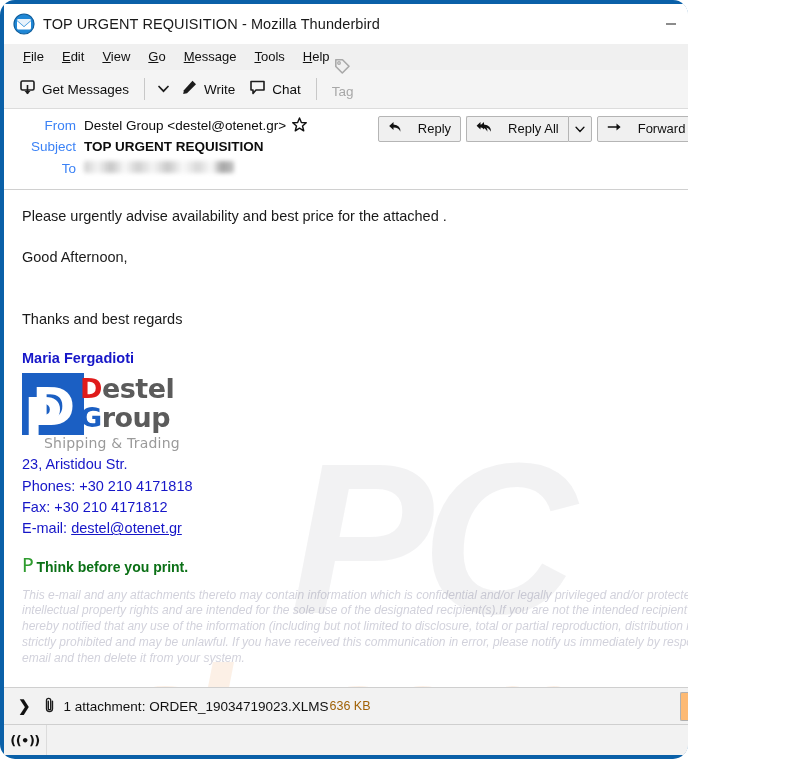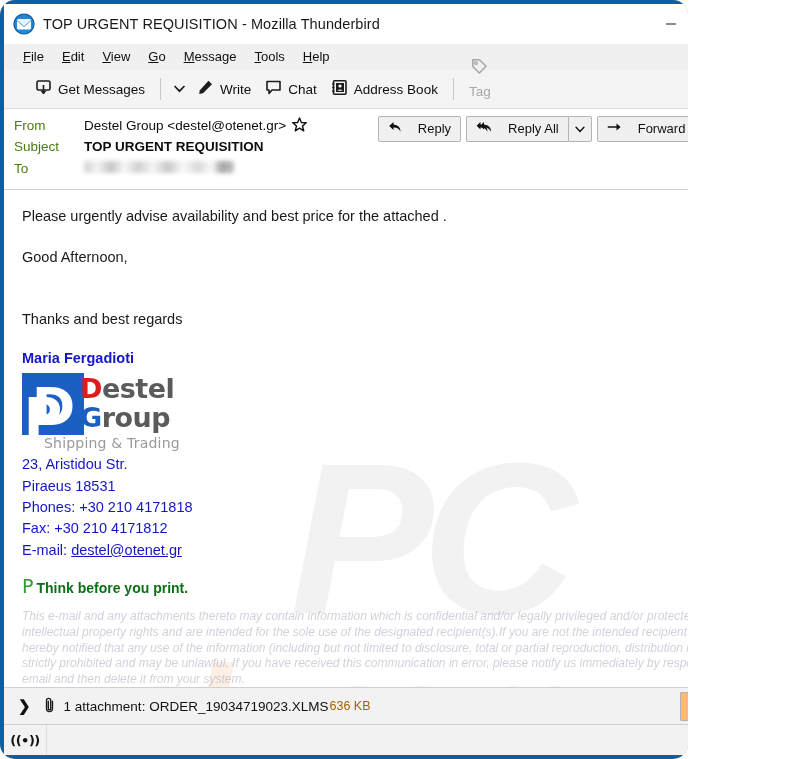--- a/index.html
+++ b/index.html
@@ -93,21 +93,21 @@
   }
   .menu-item .u { text-decoration: underline; }
 
   
   .toolbar {
     height: 38px;
     background: #f4f4f4;
     border-bottom: 1px solid #dcdcdc;
     display: flex;
     align-items: center;
-    padding: 0 24px;
+    padding: 0 8px;
     flex: 0 0 auto;
   }
   .tbar-btn {
     display: flex;
     align-items: center;
     gap: 6px;
     padding: 4px 7px;
     font-size: 13.5px;
     color: #0d0d0d;
     cursor: default;
@@ -151,22 +151,22 @@
     position: relative;
   }
   .hdr-row {
     display: flex;
     align-items: baseline;
     margin-bottom: 3px;
     min-height: 19px;
   }
   .hdr-label {
     width: 62px;
-    text-align: left;
-    color: #4d7c0f;
+    text-align: right;
+    color: #3b82f6;
     font-size: 13.5px;
     padding-right: 8px;
     flex: 0 0 auto;
   }
   .hdr-value {
     font-size: 13.5px;
     color: #0d0d0d;
     display: flex;
     align-items: center;
     gap: 6px;
@@ -523,34 +523,20 @@
         <span>Write</span>
       </div>
       <div class="tbar-btn">
         <span>
           <svg width="17" height="17" viewBox="0 0 17 17">
             <path d="M2 2.5 L15 2.5 L15 11 L7 11 L4 14.5 L4 11 L2 11 Z" fill="none" stroke="#1c1c1c" stroke-width="1.6" stroke-linejoin="round"></path>
           </svg>
         </span>
         <span>Chat</span>
       </div>
-      <div class="tbar-btn">
-        <span>
-          <svg width="17" height="17" viewBox="0 0 17 17">
-            <rect x="2.5" y="1.8" width="12.5" height="13.4" rx="1" fill="none" stroke="#1c1c1c" stroke-width="1.6"></rect>
-            <rect x="5" y="4" width="8" height="9" fill="#1c1c1c"></rect>
-            <circle cx="9" cy="7" r="1.6" fill="#ffffff"></circle>
-            <path d="M6.3 11.8 Q9 9 11.7 11.8 Z" fill="#ffffff"></path>
-            <line x1="1.2" y1="5" x2="3.4" y2="5" stroke="#1c1c1c" stroke-width="1.4"></line>
-            <line x1="1.2" y1="8.5" x2="3.4" y2="8.5" stroke="#1c1c1c" stroke-width="1.4"></line>
-            <line x1="1.2" y1="12" x2="3.4" y2="12" stroke="#1c1c1c" stroke-width="1.4"></line>
-          </svg>
-        </span>
-        <span>Address Book</span>
-      </div>
       <div class="tbar-sep"></div>
       <div class="tbar-btn disabled">
         <span>
           <svg width="17" height="17" viewBox="0 0 17 17">
             <path d="M1.8 1.8 L8.5 1.8 L15 8.3 L8.3 15 L1.8 8.5 Z" fill="none" stroke="#a8a8a8" stroke-width="1.6" stroke-linejoin="round"></path>
             <circle cx="5" cy="5" r="1.3" fill="none" stroke="#a8a8a8" stroke-width="1.3"></circle>
           </svg>
         </span>
         <span>Tag</span>
         <span>
@@ -655,21 +641,20 @@
             <span class="c1">D</span><span class="c2">estel</span>
           </div>
           <div class="logo-group">
             <span class="c1">G</span><span class="c2">roup</span>
           </div>
           <div class="logo-tag">Shipping &amp; Trading</div>
         </div>
 
         <div class="contact">
           <div>23, Aristidou Str.</div>
-          <div>Piraeus 18531</div>
           <div>Phones: +30 210 4171818</div>
           <div>Fax: +30 210 4171812</div>
           <div><span>E-mail: </span><a href="#">destel@otenet.gr</a></div>
         </div>
 
         <div class="think">
           <span class="pmark">P</span>
           <span>Think before you print.</span>
         </div>
 

